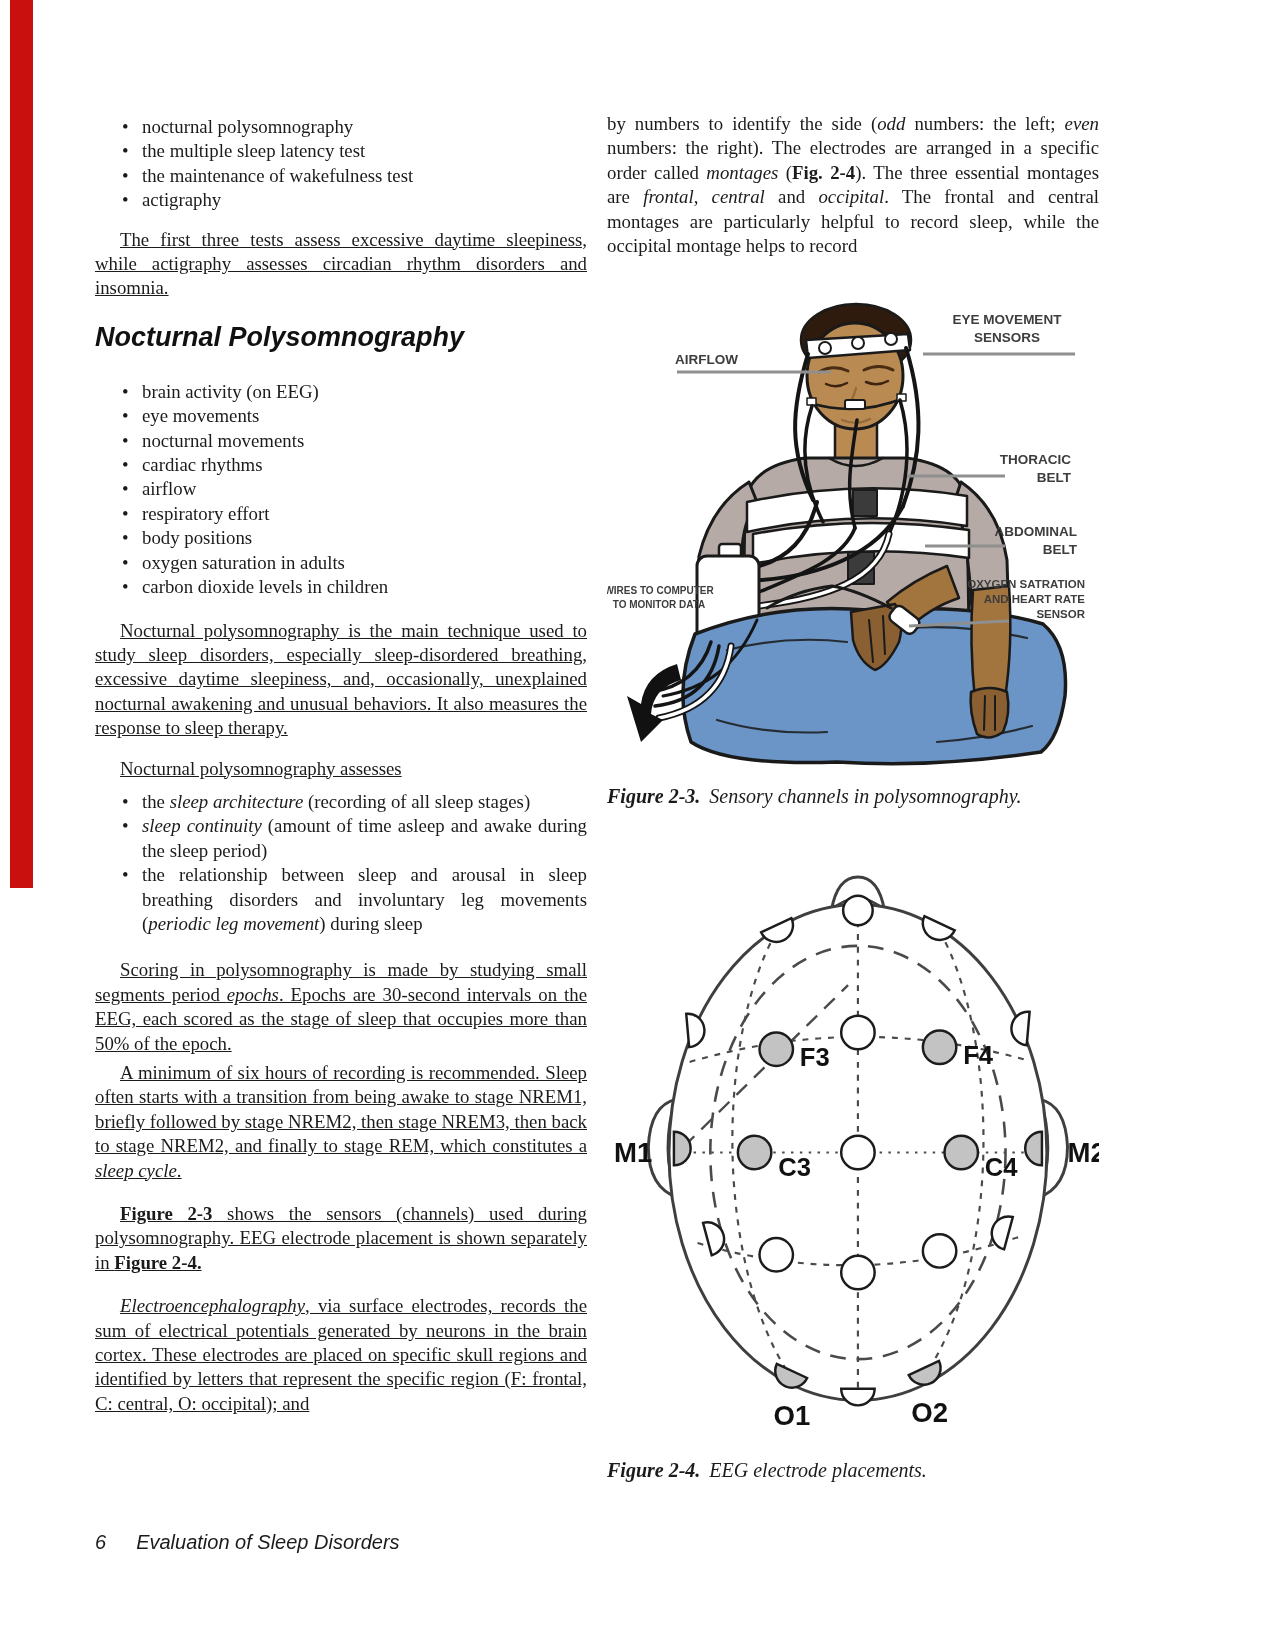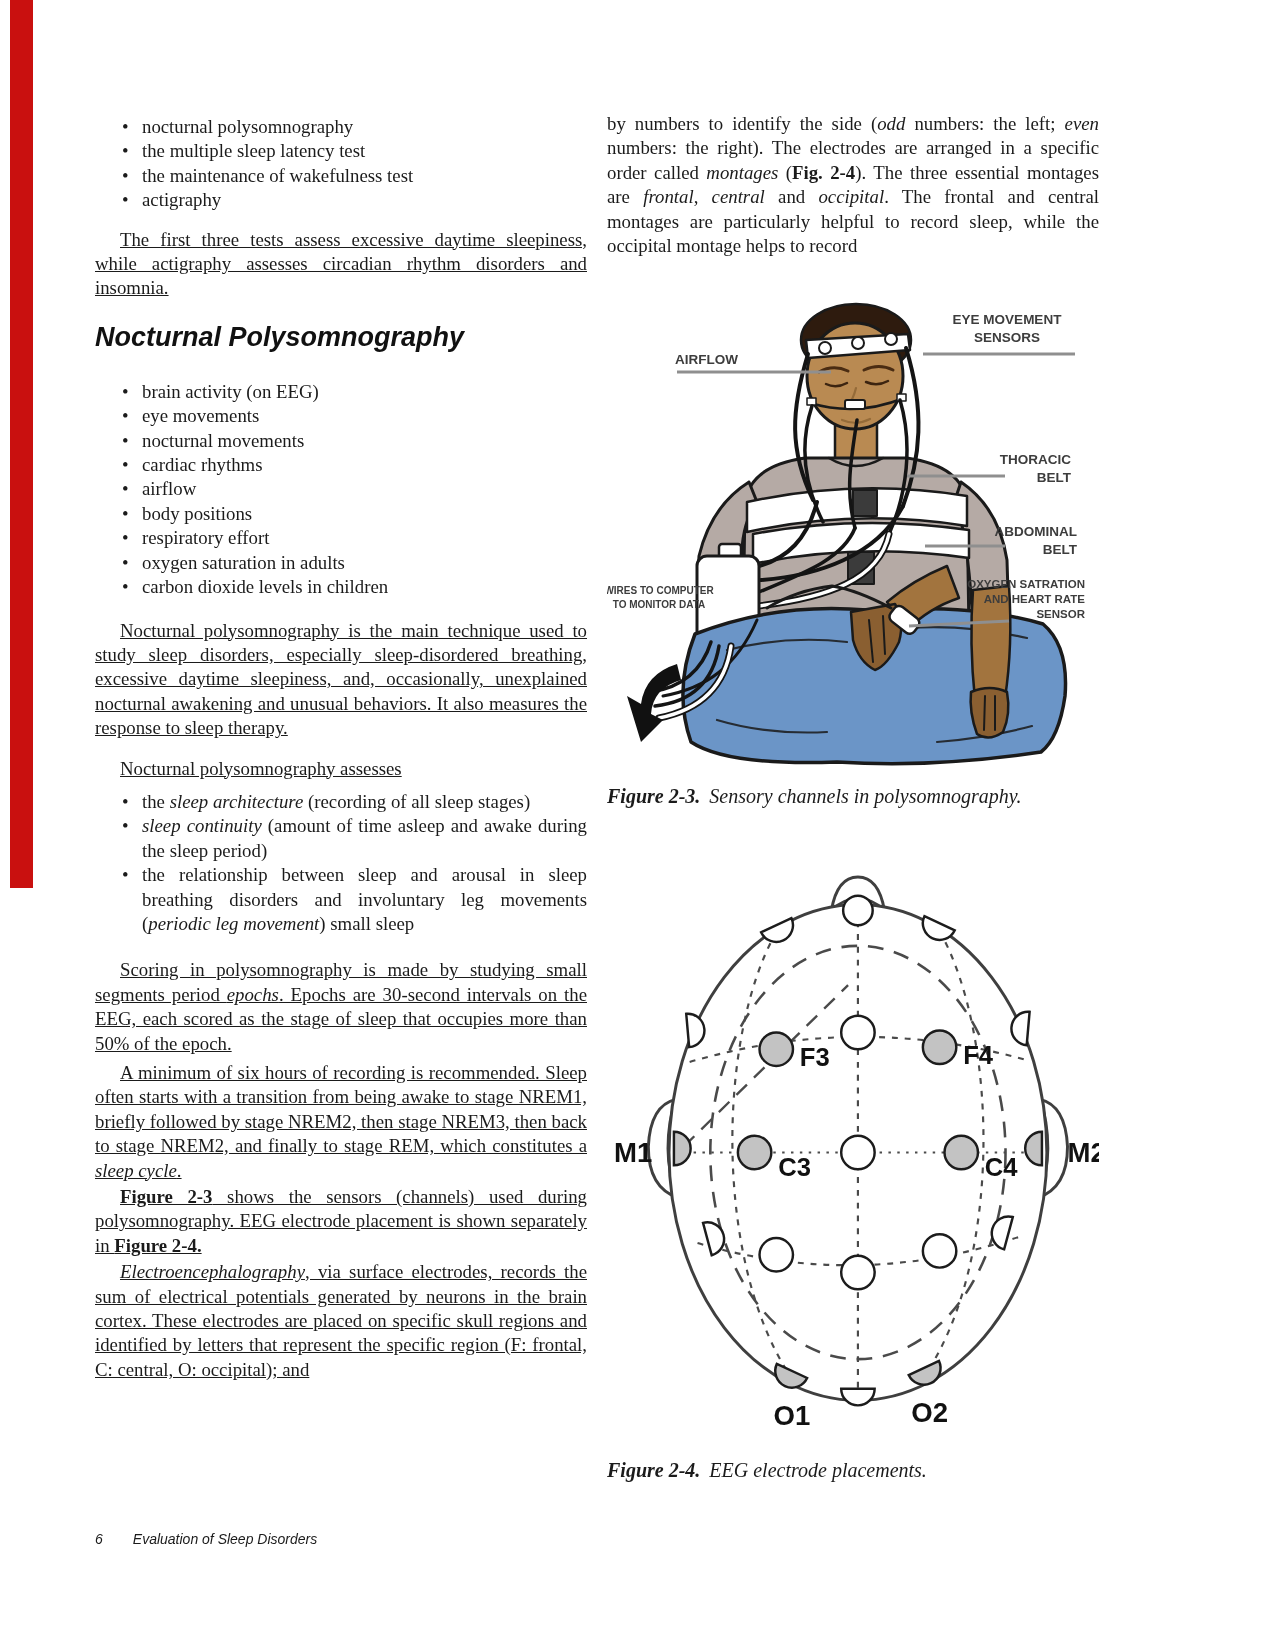--- a/index.html
+++ b/index.html
@@ -19,32 +19,32 @@
   .indent{text-indent:25px;text-decoration:underline;}
   .s-i{font-style:italic;}
   .s-b{font-weight:bold;}
   h2{
     font-family:"Liberation Sans",sans-serif;font-style:italic;font-weight:bold;
     font-size:27px;line-height:31px;margin:0;text-align:left;color:#111;
   }
   .mt7{margin-top:7px;}.mt15{margin-top:15px;}.mt21{margin-top:21px;}
   .mt14{margin-top:14px;}.mt27{margin-top:27px;}.mt19{margin-top:19px;}
   .mt16{margin-top:16px;}.mt9{margin-top:9px;}.mt22{margin-top:22px;}
-  .mt5{margin-top:5px;}.mt2{margin-top:2px;}.mt4{margin-top:4px;}
+  .mt5{margin-top:5px;}.mt2{margin-top:19px;}.mt4{margin-top:4px;}
   .fig-block{margin:0;text-align:left;}
   .fig23-block{margin-top:32px;}
   .fig24-block{margin-top:62px;}
   .fig-caption{font-size:20px;line-height:22px;text-align:left;}
   .cap23{margin-top:6px;}
   .cap24{margin-top:18px;}
   .cap-label{font-weight:bold;font-style:italic;}
   .cap-text{font-style:italic;margin-left:9px;}
   .footer{
     position:absolute;left:95px;top:1531px;
-    font-family:"Liberation Sans",sans-serif;font-style:italic;font-size:14px;color:#1b1b1b;
+    font-family:"Liberation Sans",sans-serif;font-style:italic;font-size:20px;color:#1b1b1b;
   }
   .footer .title{margin-left:30px;}
   svg text{font-family:"Liberation Sans",sans-serif;}
   .fig-label{font-size:13.5px;font-weight:bold;fill:#3d3d3d;}
   .fig-label-sm{font-size:11.5px;font-weight:bold;fill:#3d3d3d;}
   .fig-label-xs{font-size:10px;font-weight:bold;fill:#3d3d3d;}
   .electrode-label{font-size:26px;font-weight:bold;fill:#111;}
   .electrode-label-lg{font-size:28px;font-weight:bold;fill:#111;}
 </style>
 </head>
@@ -64,34 +64,34 @@
 
   <h2 class="mt21">Nocturnal Polysomnography</h2>
 
 
   <ul class="mt27">
     <li>brain activity (on EEG)</li>
     <li>eye movements</li>
     <li>nocturnal movements</li>
     <li>cardiac rhythms</li>
     <li>airflow</li>
+    <li>respiratory effort</li>
     <li>body positions</li>
-    <li>respiratory effort</li>
     <li>oxygen saturation in adults</li>
     <li>carbon dioxide levels in children</li>
   </ul>
 
   <p class="indent mt19">Nocturnal polysomnography is the main technique used to study sleep disorders, especially sleep-disordered breathing, excessive daytime sleepiness, and, occasionally, unexplained nocturnal awakening and unusual behaviors. It also measures the response to sleep therapy.</p>
 
   <p class="indent mt16">Nocturnal polysomnography assesses</p>
 
   <ul class="mt9">
     <li><span>the </span><span class="s-i">sleep architecture</span><span> (recording of all sleep stages)</span></li>
     <li><span class="s-i">sleep continuity</span><span> (amount of time asleep and awake during the sleep period)</span></li>
-    <li><span>the relationship between sleep and arousal in sleep breathing disorders and involuntary leg movements (</span><span class="s-i">periodic leg movement</span><span>) small sleep</span></li>
+    <li><span>the relationship between sleep and arousal in sleep breathing disorders and involuntary leg movements (</span><span class="s-i">periodic leg movement</span><span>) during sleep</span></li>
   </ul>
 
   <p class="indent mt22"><span>Scoring in polysomnography is made by studying small segments period </span><span class="s-i">epochs</span><span>. Epochs are 30-second intervals on the EEG, each scored as the stage of sleep that occupies more than 50% of the epoch.</span></p>
   <p class="indent mt5"><span>A minimum of six hours of recording is recommended. Sleep often starts with a transition from being awake to stage NREM1, briefly followed by stage NREM2, then stage NREM3, then back to stage NREM2, and finally to stage REM, which constitutes a </span><span class="s-i">sleep cycle</span><span>.</span></p>
   <p class="indent mt2"><span class="s-b">Figure 2-3</span><span> shows the sensors (channels) used during polysomnography. EEG electrode placement is shown separately in </span><span class="s-b">Figure 2-4.</span></p>
   <p class="indent mt2"><span class="s-i">Electroencephalography</span><span>, via surface electrodes, records the sum of electrical potentials generated by neurons in the brain cortex. These electrodes are placed on specific skull regions and identified by letters that represent the specific region (F: frontal, C: central, O: occipital); and</span></p>
 </div>
 
 <div class="col col-right">
   <p class="mt4"><span>by numbers to identify the side (</span><span class="s-i">odd</span><span> numbers: the left; </span><span class="s-i">even</span><span> numbers: the right). The electrodes are arranged in a specific order called </span><span class="s-i">montages</span><span> (</span><span class="s-b">Fig. 2-4</span><span>). The three essential montages are </span><span class="s-i">frontal</span><span>, </span><span class="s-i">central</span><span> and </span><span class="s-i">occipital</span><span>. The frontal and central montages are particularly helpful to record sleep, while the occipital montage helps to record</span></p>

